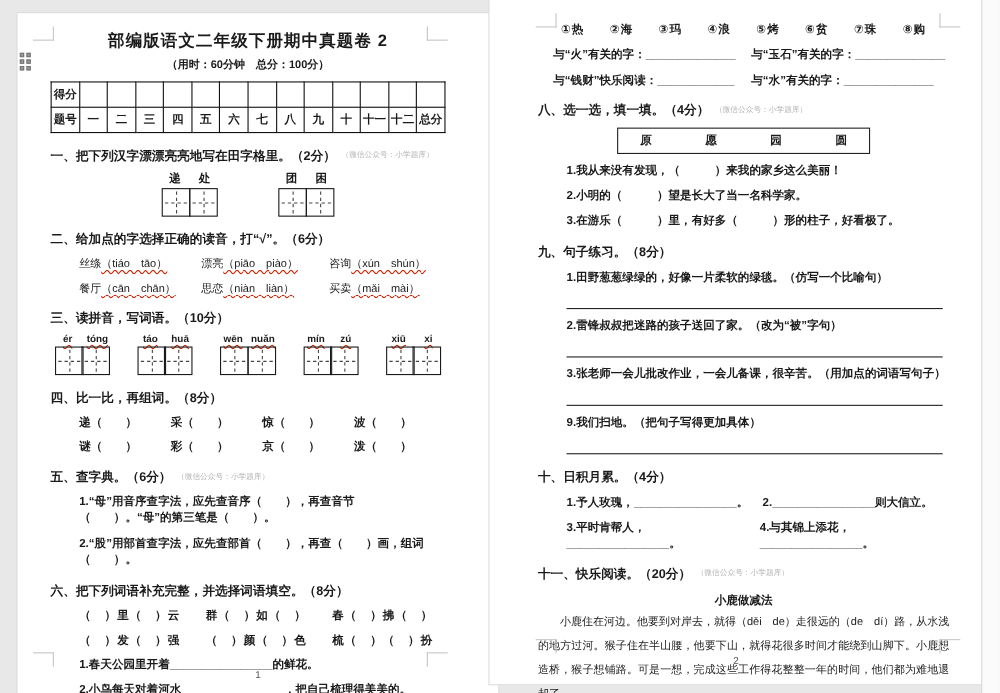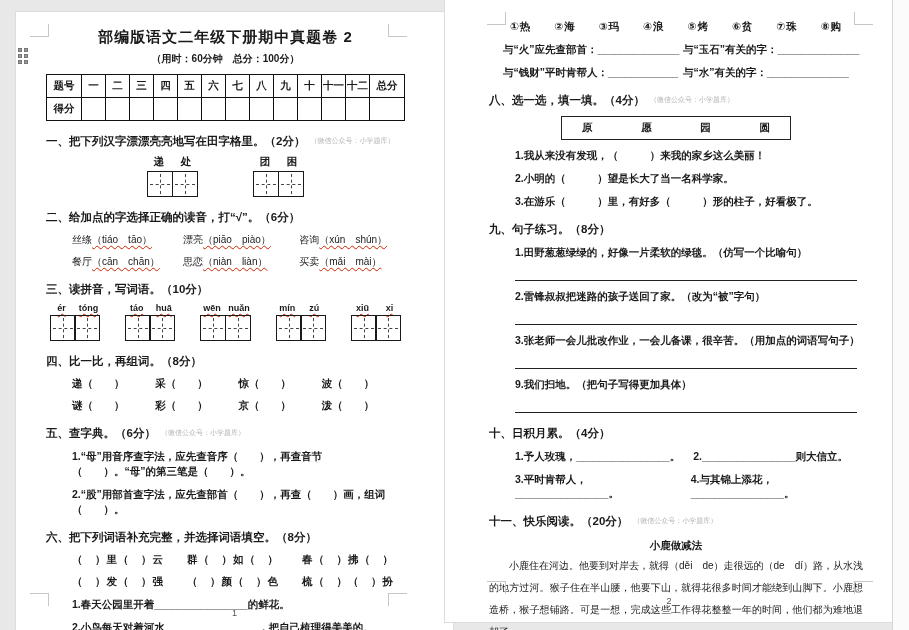--- a/index.html
+++ b/index.html
@@ -79,51 +79,51 @@
         <span></span>
     </div>
 
     <div class="content1">
       <div class="title">部编版语文二年级下册期中真题卷 2</div>
       <div class="subtitle">（用时：60分钟　总分：100分）</div>
 
       <table class="score-table">
         <tbody>
             <tr>
+          <td>得分</td>
+          <td></td>
+              <td></td>
+          <td></td>
+              <td></td>
+          <td></td>
+              <td></td>
+          <td></td>
+              <td></td>
+          <td></td>
+              <td></td>
+          <td></td>
+              <td></td>
+          <td></td>
+        </tr>
+        <tr>
           <td class="wide">题号</td>
           <td>一</td>
           <td>二</td>
           <td>三</td>
           <td>四</td>
           <td>五</td>
           <td>六</td>
           <td>七</td>
           <td>八</td>
           <td>九</td>
           <td>十</td>
           <td>十一</td>
           <td>十二</td>
           <td class="wide">总分</td>
         </tr>
-        <tr>
-          <td>得分</td>
-          <td></td>
-              <td></td>
-          <td></td>
-              <td></td>
-          <td></td>
-              <td></td>
-          <td></td>
-              <td></td>
-          <td></td>
-              <td></td>
-          <td></td>
-              <td></td>
-          <td></td>
-        </tr>
       </tbody>
         </table>
 
       <div class="sec-heading">
         <span>一、把下列汉字漂漂亮亮地写在田字格里。（2分）</span><span class="wm">（微信公众号：小学题库）</span>
       </div>
       <div class="tzg-row">
         <div class="tzg-group">
           <div class="tzg-chars">
               <span>递</span>
@@ -245,25 +245,25 @@
 
   <div class="page page2">
     <div class="cm tl"></div>
     <div class="cm tr"></div>
     <div class="cm bl"></div>
     <div class="cm br"></div>
 
     <div class="content2">
       <div class="chars-line">①热　　②海　　③玛　　④浪　　⑤烤　　⑥贫　　⑦珠　　⑧购</div>
       <div class="classify">
-        <span>与“火”应先查部首：______________</span>
+        <span>与“火”有关的字：______________</span>
         <span>与“玉石”有关的字：______________</span>
       </div>
       <div class="classify">
-        <span>与“钱财”平时肯帮人：____________</span>
+        <span>与“钱财”快乐阅读：____________</span>
         <span>与“水”有关的字：______________</span>
       </div>
 
       <div class="sec-heading">
         <span>八、选一选，填一填。（4分）</span><span class="wm">（微信公众号：小学题库）</span>
       </div>
       <div class="choice-box">
         <span>原</span>
         <span>愿</span>
         <span>园</span>

